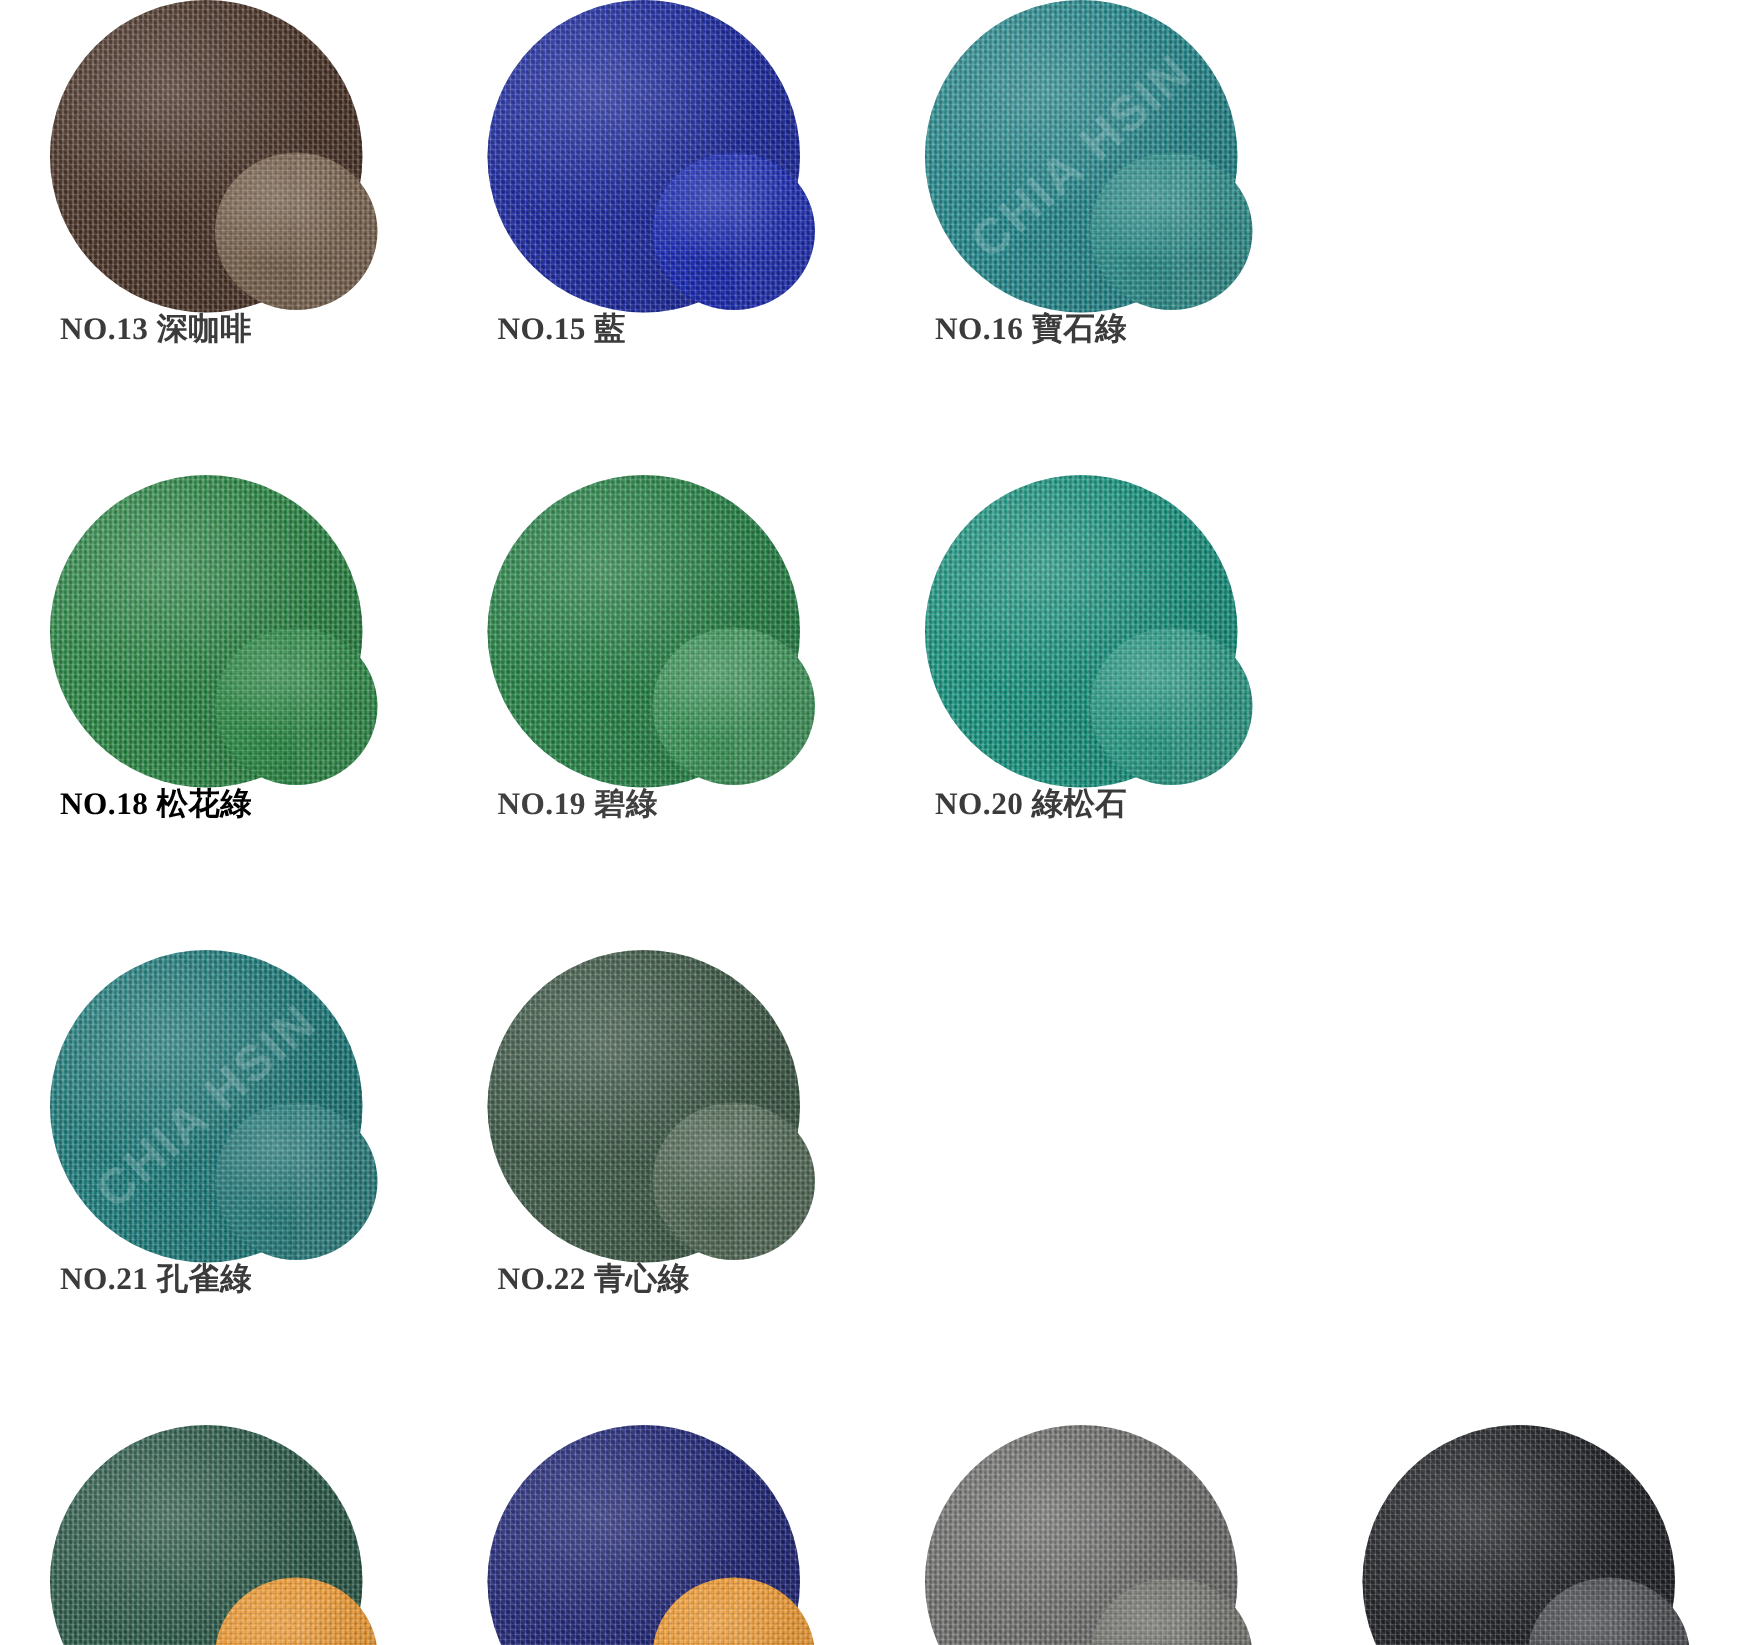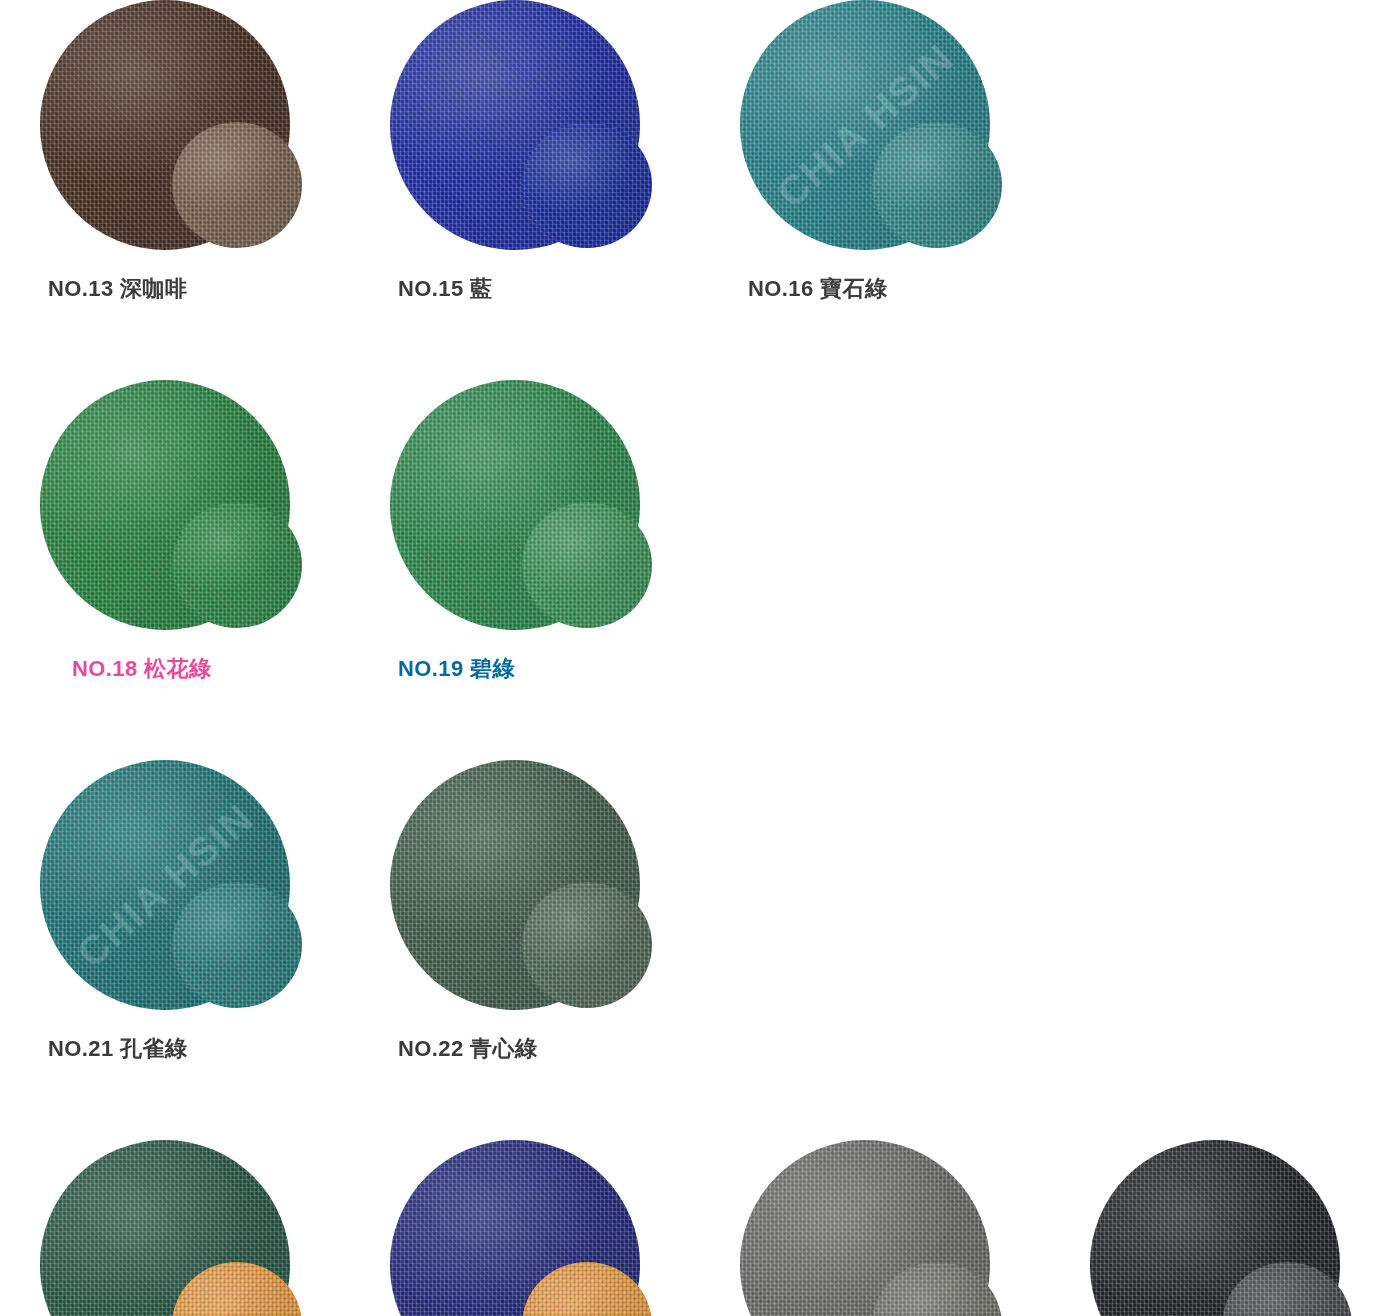--- a/index.html
+++ b/index.html
@@ -145,27 +145,27 @@
     letter-spacing: 2px;
     color: rgba(255,255,255,0.17);
     white-space: nowrap;
     font-family: "Liberation Sans", "DejaVu Sans", sans-serif;
   }
 
   
   .swatch-label {
     position: absolute;
     left: 48px;
-    top: 274px;
-    font-size: 22px;
+    top: 246px;
+    font-size: 25px;
     font-weight: bold;
     color: #3b3b3b;
     letter-spacing: 0.4px;
     white-space: nowrap;
-    font-family: Liberation Sans, sans-serif;
+    font-family: Liberation Serif, serif;
   }
 </style>
 </head>
 <body>
 
 <div id="catalog">
     <div class="swatch-row" style="top: 0px;">
       <div class="swatch-cell">
         <div class="chip-wrap">
           <div class="chip-main" style="background: rgb(74, 51, 38);">
@@ -214,34 +214,47 @@
         <div class="chip-wrap">
           <div class="chip-main" style="background: rgb(42, 135, 68);">
             <div class="tex"></div>
             <div class="shade"></div>
           </div>
           <div class="chip-inset" style="background: rgb(45, 138, 71);">
             <div class="tex"></div>
             <div class="shade"></div>
           </div>
         </div>
-        <div class="swatch-label" style="color: #ec4899; margin-left: 24px;">NO.18 松花綠</div>
+        <div class="swatch-label" style="color: #000000;">NO.18 松花綠</div>
       </div>
       <div class="swatch-cell">
         <div class="chip-wrap">
           <div class="chip-main" style="background: rgb(46, 139, 78);">
             <div class="tex"></div>
             <div class="shade"></div>
           </div>
           <div class="chip-inset" style="background: rgb(61, 148, 89);">
             <div class="tex"></div>
             <div class="shade"></div>
           </div>
         </div>
-        <div class="swatch-label" style="color: #0369a1;">NO.19 碧綠</div>
+        <div class="swatch-label" style="color: #404040;">NO.19 碧綠</div>
+      </div>
+      <div class="swatch-cell">
+        <div class="chip-wrap">
+          <div class="chip-main" style="background: rgb(22, 147, 126);">
+            <div class="tex"></div>
+            <div class="shade"></div>
+          </div>
+          <div class="chip-inset" style="background: rgb(42, 154, 133);">
+            <div class="tex"></div>
+            <div class="shade"></div>
+          </div>
+        </div>
+        <div class="swatch-label" style="color: rgb(59, 59, 59);">NO.20 綠松石</div>
       </div>
     </div>
     <div class="swatch-row" style="top: 760px;">
       <div class="swatch-cell">
         <div class="chip-wrap">
           <div class="chip-main" style="background: rgb(28, 122, 122);">
             <div class="tex"></div>
             <div class="shade"></div>
           </div>
           <div class="watermark">

